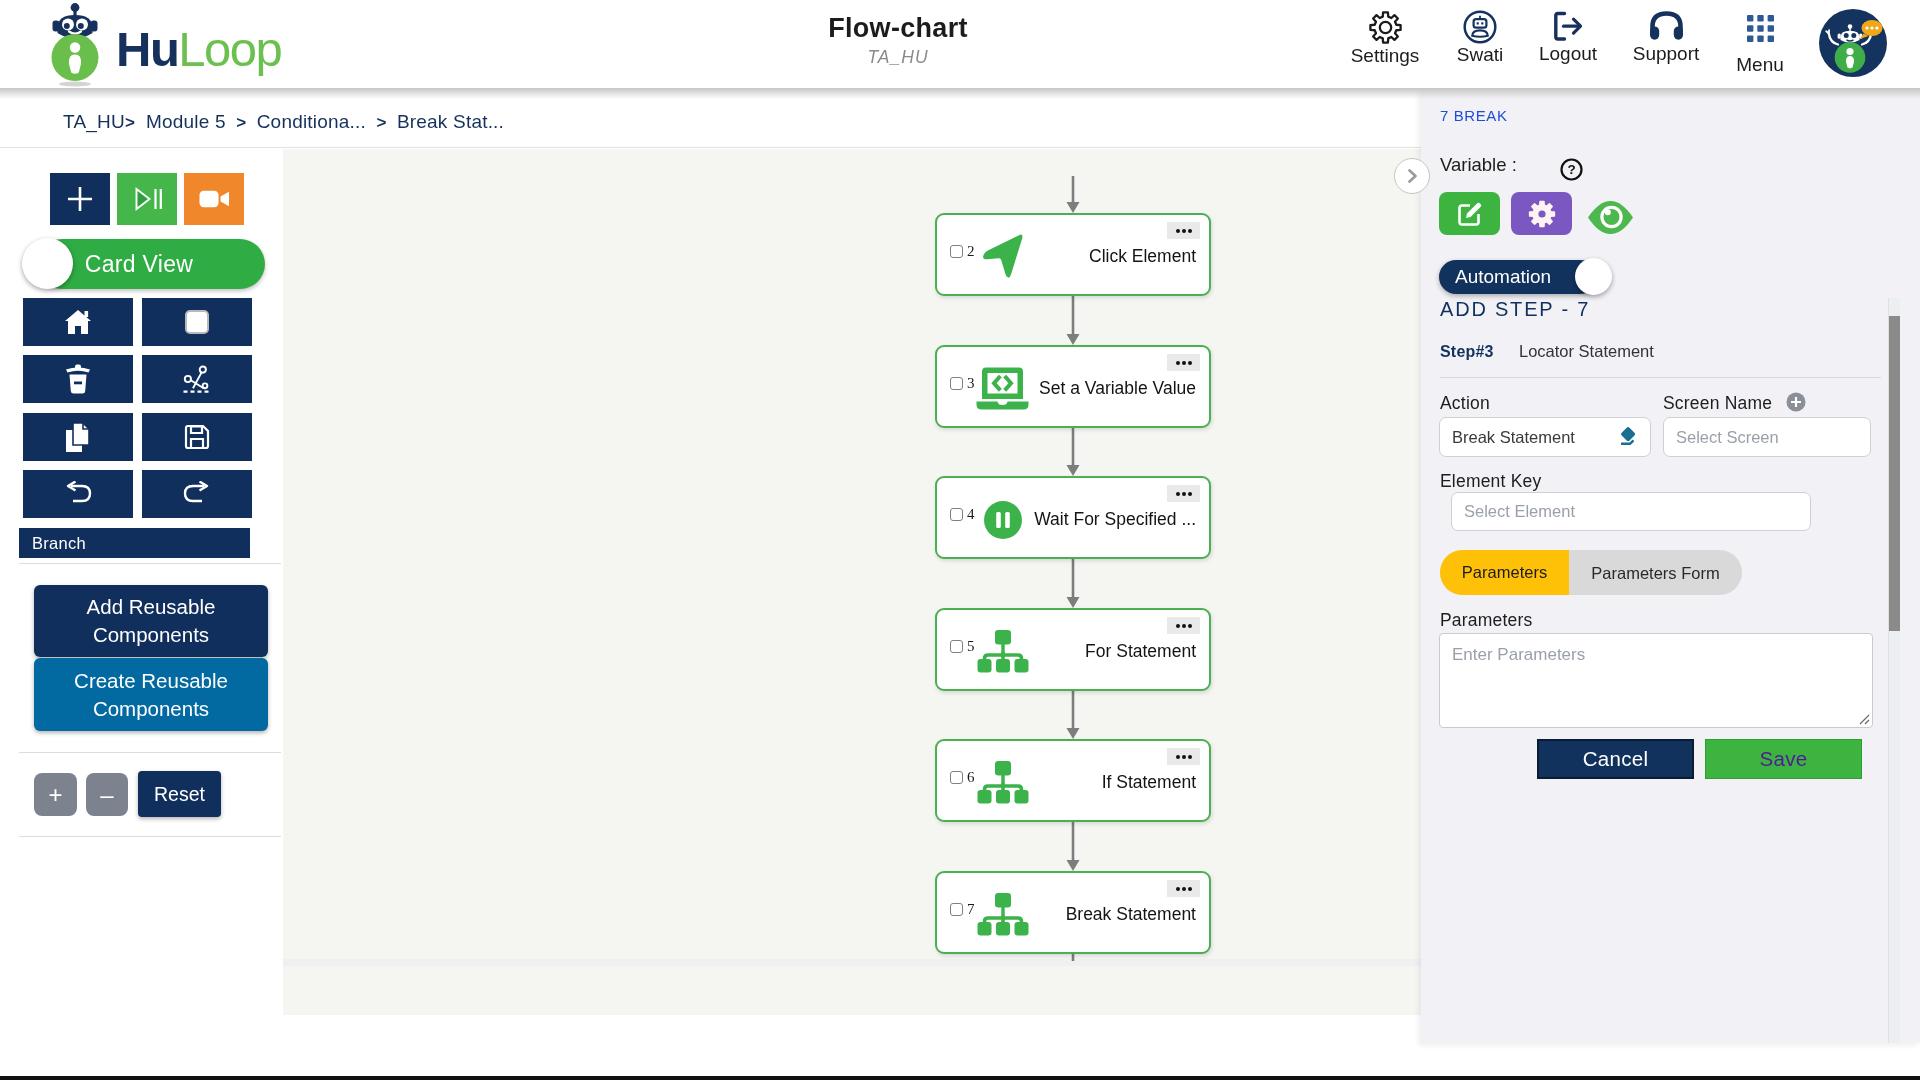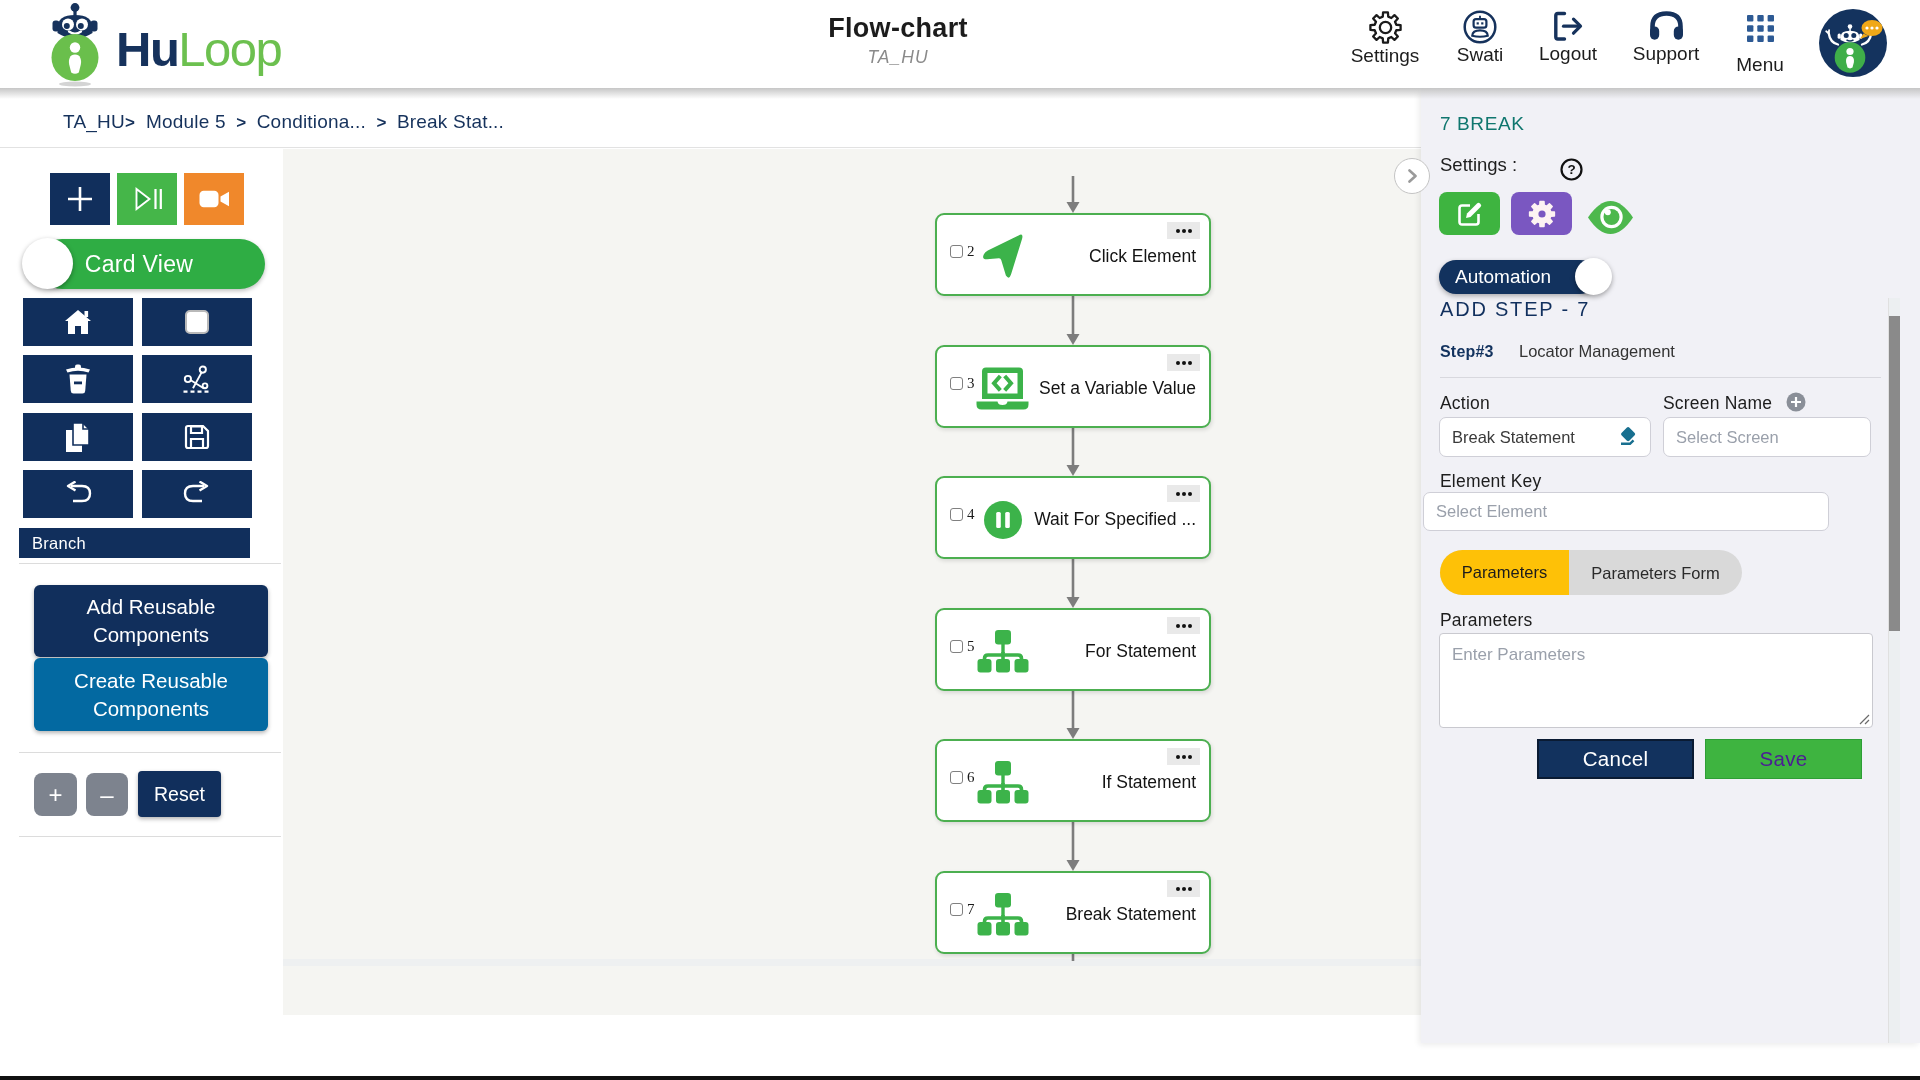--- a/index.html
+++ b/index.html
@@ -375,22 +375,22 @@
             <rect x="38.5" y="29" width="14" height="13.5" rx="3"></rect>
           </g>
           <path d="M8.5 30 V28.5 Q8.5 25 12 25 H42 Q45.5 25 45.5 28.5 V30 M27 22 V30" fill="none" stroke="#3cb34a" stroke-width="3.6"></path>
         </svg>
       </div>
     <div class="ttl">Break Statement</div>
   </div>
 </div>
 
 <div id="panel">
-  <div class="abs" style="left:19px;top:25px;font-size:19px;color:#0f766e;letter-spacing:.6px">7 BREAK</div>
-  <div class="abs" style="left:19px;top:66px;font-size:18.5px;color:#1d1d1d">Settings :</div>
+  <div class="abs" style="left:19px;top:19px;font-size:15px;color:#1d4ed8;letter-spacing:.6px">7 BREAK</div>
+  <div class="abs" style="left:19px;top:66px;font-size:18.5px;color:#1d1d1d">Variable :</div>
   <svg class="abs" style="left:139px;top:70px" width="23" height="23" viewBox="0 0 23 23">
       <circle cx="11.5" cy="11.5" r="10" fill="none" stroke="#111" stroke-width="2.2"></circle>
       <text x="11.5" y="16" text-anchor="middle" font-size="13.5" font-weight="bold" fill="#111" font-family="Liberation Sans,sans-serif">?</text>
     </svg>
 
   <div class="abs" style="left:18px;top:104px;width:61px;height:43px;background:#3eb440;border-radius:8px;display:flex;align-items:center;justify-content:center">
     <svg width="26" height="26" viewBox="0 0 26 26">
         <path d="M21.5 13 V21 Q21.5 23.5 19 23.5 H5 Q2.5 23.5 2.5 21 V7 Q2.5 4.5 5 4.5 H13" fill="none" stroke="#fff" stroke-width="2.6"></path>
         <path d="M10 12.5 L20 2.5 Q21.5 1 23 2.5 L23.5 3 Q25 4.5 23.5 6 L13.5 16 L9 17 Z" fill="#fff"></path>
       </svg>
@@ -405,39 +405,39 @@
     <path d="M2 18.5 Q13 2 24.5 2 Q36 2 47 18.5 Q36 35 24.5 35 Q13 35 2 18.5 Z" fill="#4db84d"></path>
     <circle cx="25.5" cy="18" r="11.2" fill="#fff"></circle>
     <circle cx="25.5" cy="18" r="8" fill="#4db84d"></circle>
     <circle cx="21.8" cy="13.2" r="3" fill="#fff"></circle>
   </svg>
 
   <div class="abs" style="left:18px;top:172px;width:158px;height:34px;background:#12325e;border-radius:17px;color:#fff;font-size:19px;display:flex;align-items:center;padding-left:16px;box-shadow:0 2px 5px rgba(0,0,0,0.3)">Automation</div>
   <div class="abs" style="left:154px;top:170px;width:37px;height:37px;border-radius:50%;background:#fff;box-shadow:0 2px 5px rgba(0,0,0,0.35)"></div>
   <div class="abs" style="left:19px;top:210px;font-size:20px;font-weight:normal;color:#11305e;letter-spacing:1.8px">ADD STEP - 7</div>
   <div class="abs" style="left:19px;top:255px;font-size:16px;font-weight:bold;color:#12325e;letter-spacing:.2px">Step#3</div>
-  <div class="abs" style="left:98px;top:254px;font-size:16.5px;color:#333">Locator Management</div>
+  <div class="abs" style="left:98px;top:254px;font-size:16.5px;color:#333">Locator Statement</div>
   <div class="abs" style="left:19px;top:289px;width:441px;height:1px;background:#d8d8de"></div>
 
   <div class="plab" style="left:19px;top:305px">Action</div>
   <div class="inp" style="left:18px;top:329px;width:212px;height:40px;color:#3a3a3a;justify-content:space-between">
     <span>Break Statement</span>
     <svg width="20" height="20" viewBox="0 0 20 20">
         <rect x="4.6" y="1.6" width="11" height="11" rx="2" transform="rotate(45 10.1 7.1)" fill="#186f8f"></rect>
         <path d="M3 16.8 H12 L15.5 13.3" stroke="#186f8f" stroke-width="2.4" fill="none"></path>
       </svg>
   </div>
   <div class="plab" style="left:242px;top:305px">Screen Name</div>
   <svg class="abs" style="left:365px;top:304px" width="20" height="20" viewBox="0 0 20 20">
       <circle cx="10" cy="10" r="9.5" fill="#8a8f98"></circle>
       <path d="M10 5 V15 M5 10 H15" stroke="#fff" stroke-width="2.2"></path>
     </svg>
   <div class="inp" style="left:242px;top:329px;width:208px;height:40px">Select Screen</div>
   <div class="plab" style="left:19px;top:383px">Element Key</div>
-  <div class="inp" style="left:2px;top:404px;width:406px;height:39px">Select Element</div>
+  <div class="inp" style="left:30px;top:404px;width:360px;height:39px">Select Element</div>
 
   <div class="abs" style="left:19px;top:462px;width:302px;height:45px;background:#d9d9d9;border-radius:23px"></div>
   <div class="abs" style="left:19px;top:462px;width:129px;height:45px;background:#fec107;border-radius:23px 0 0 23px;display:flex;align-items:center;justify-content:center;font-size:16.5px;color:#1c1c1c;z-index:2">Parameters</div>
   <div class="abs" style="left:148px;top:462px;width:173px;height:47px;display:flex;align-items:center;justify-content:center;font-size:16.5px;color:#2a2a2a;z-index:2">Parameters Form</div>
   <div class="plab" style="left:19px;top:522px">Parameters</div>
   <div class="abs" style="left:18px;top:545px;width:434px;height:95px;background:#fff;border:1px solid #c9c9cf;border-radius:4px;font-size:17px;color:#9aa0ab;padding:11px 12px">Enter Parameters
     <svg class="abs" style="right:2px;bottom:2px" width="12" height="12" viewBox="0 0 12 12">
         <path d="M11 2 L2 11 M11 7 L7 11" stroke="#6a6a6a" stroke-width="1.2"></path>
       </svg>
   </div>

